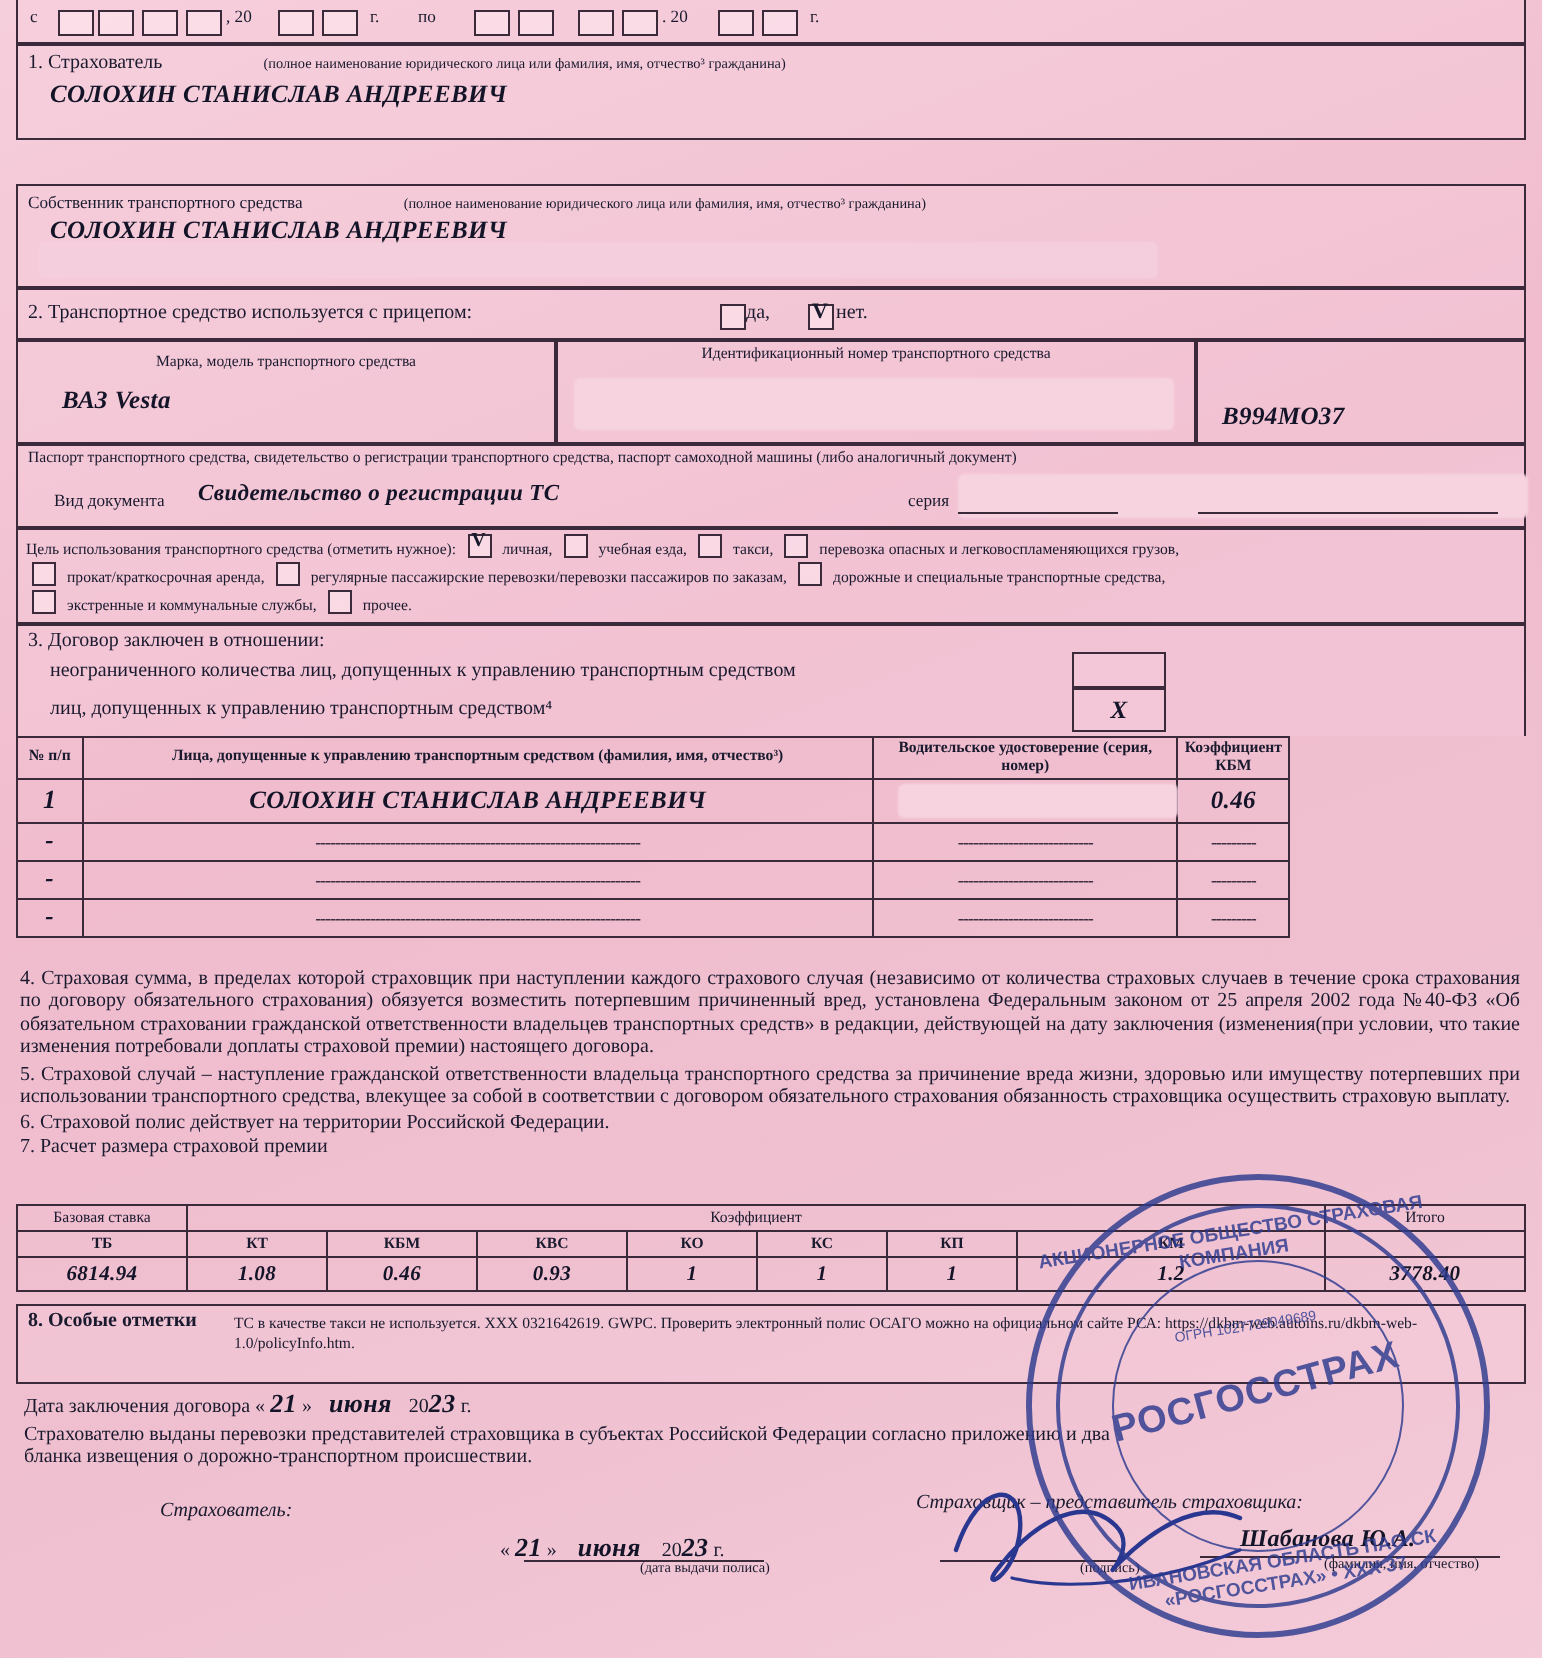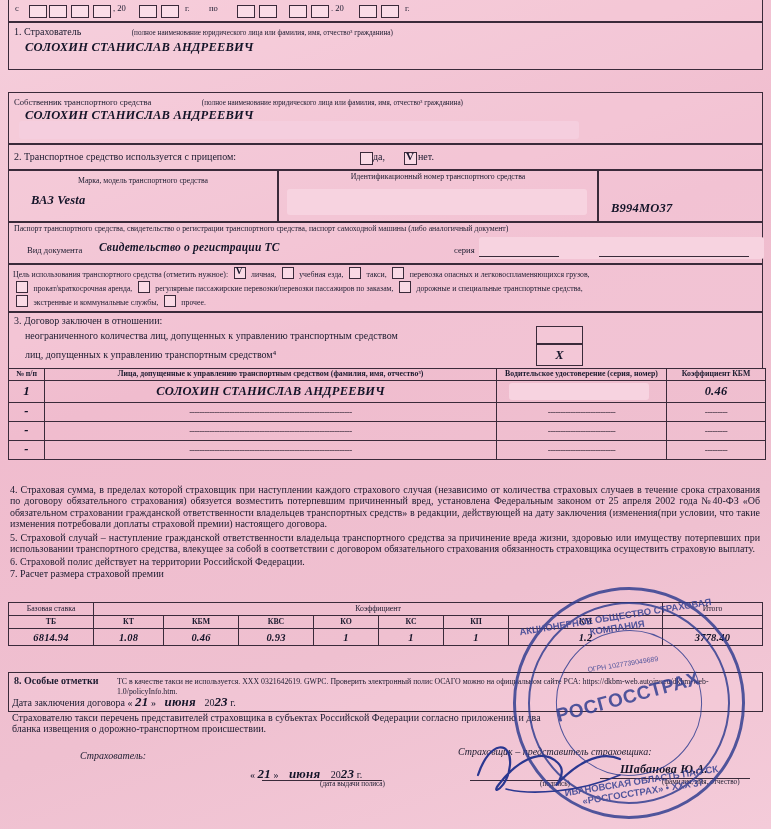--- a/index.html
+++ b/index.html
@@ -210,21 +210,21 @@
     <div class="md" style="position:absolute;left:16px;top:17px;">неограниченного количества лиц, допущенных к управлению транспортным средством</div>
     <div class="md" style="position:absolute;left:16px;top:36px;">лиц, допущенных к управлению транспортным средством⁴</div>
     <div class="box" style="position:absolute;left:527px;top:13px;width:47px;height:18px;">
       <div class="hand center" style="margin-top:1px;"></div>
     </div>
     <div class="box" style="position:absolute;left:527px;top:31px;width:47px;height:22px;">
       <div class="hand center" style="margin-top:3px;">X</div>
     </div>
   </div>
 
-  <div style="position:absolute;left:8px;top:368px;width:758px;">
+  <div style="position:absolute;left:8px;top:368px;width:637px;">
     <table>
       <thead>
         <tr>
           <th style="width:36px;" class="tiny2 center">
             <span style="display:block;">№
 п/п</span>
           </th>
           <th style="width:452px;" class="tiny2 center">Лица, допущенные к управлению транспортным средством
 (фамилия, имя, отчество³)</th>
           <th style="width:170px;" class="tiny2 center">Водительское удостоверение
@@ -298,36 +298,36 @@
         <td class="center hand" style="font-size:10.5px;">1</td>
         <td class="center hand" style="font-size:10.5px;">1</td>
         <td class="center hand" style="font-size:10.5px;">1</td>
         <td class="center hand" style="font-size:10.5px;">1.2</td>
         <td class="center hand" style="font-size:10.5px;">3778.40</td>
       </tr>
     </tbody>
       </table>
   </div>
 
-  <div class="box" style="position:absolute;left:8px;top:672px;width:755px;height:40px;">
+  <div class="box" style="position:absolute;left:8px;top:652px;width:755px;height:40px;">
     <span class="md bold" style="position:absolute;left:5px;top:2px;">8. Особые отметки</span>
     <span class="tiny2" style="position:absolute;left:108px;top:4px;right:6px;line-height:1.25;">ТС в качестве такси не используется. XXX 0321642619. GWPC. Проверить электронный полис ОСАГО можно на официальном сайте РСА: https://dkbm-web.autoins.ru/dkbm-web-1.0/policyInfo.htm.</span>
   </div>
 
   <div style="position:absolute;left:12px;top:694px;width:748px;">
     <span class="md">Дата заключения договора «</span>
     <span class="hand" style="font-size:13px;">21</span>
     <span class="md">»</span>
     <span class="hand" style="font-size:13px;margin:0 6px;">июня</span>
     <span class="md">20</span><span class="hand" style="font-size:13px;">23</span>
     <span class="md">г.</span>
   </div>
 
   <div style="position:absolute;left:12px;top:712px;width:748px;">
-    <div class="md">Страхователю такси перечень представителей страховщика в субъектах Российской Федерации согласно приложению и два</div>
+    <div class="md">Страхователю выданы перевозки представителей страховщика в субъектах Российской Федерации согласно приложению и два</div>
     <div class="md">бланка извещения о дорожно-транспортном происшествии.</div>
   </div>
 
   <div style="position:absolute;left:80px;top:750px;text-align:center;" class="md ital">Страхователь:</div>
   <div style="position:absolute;left:458px;top:746px;" class="md ital">Страховщик – представитель страховщика:</div>
 
   <div style="position:absolute;left:250px;top:766px;">
     <span class="md">«</span>
     <span class="hand" style="font-size:13px;">21</span>
     <span class="md">»</span>

